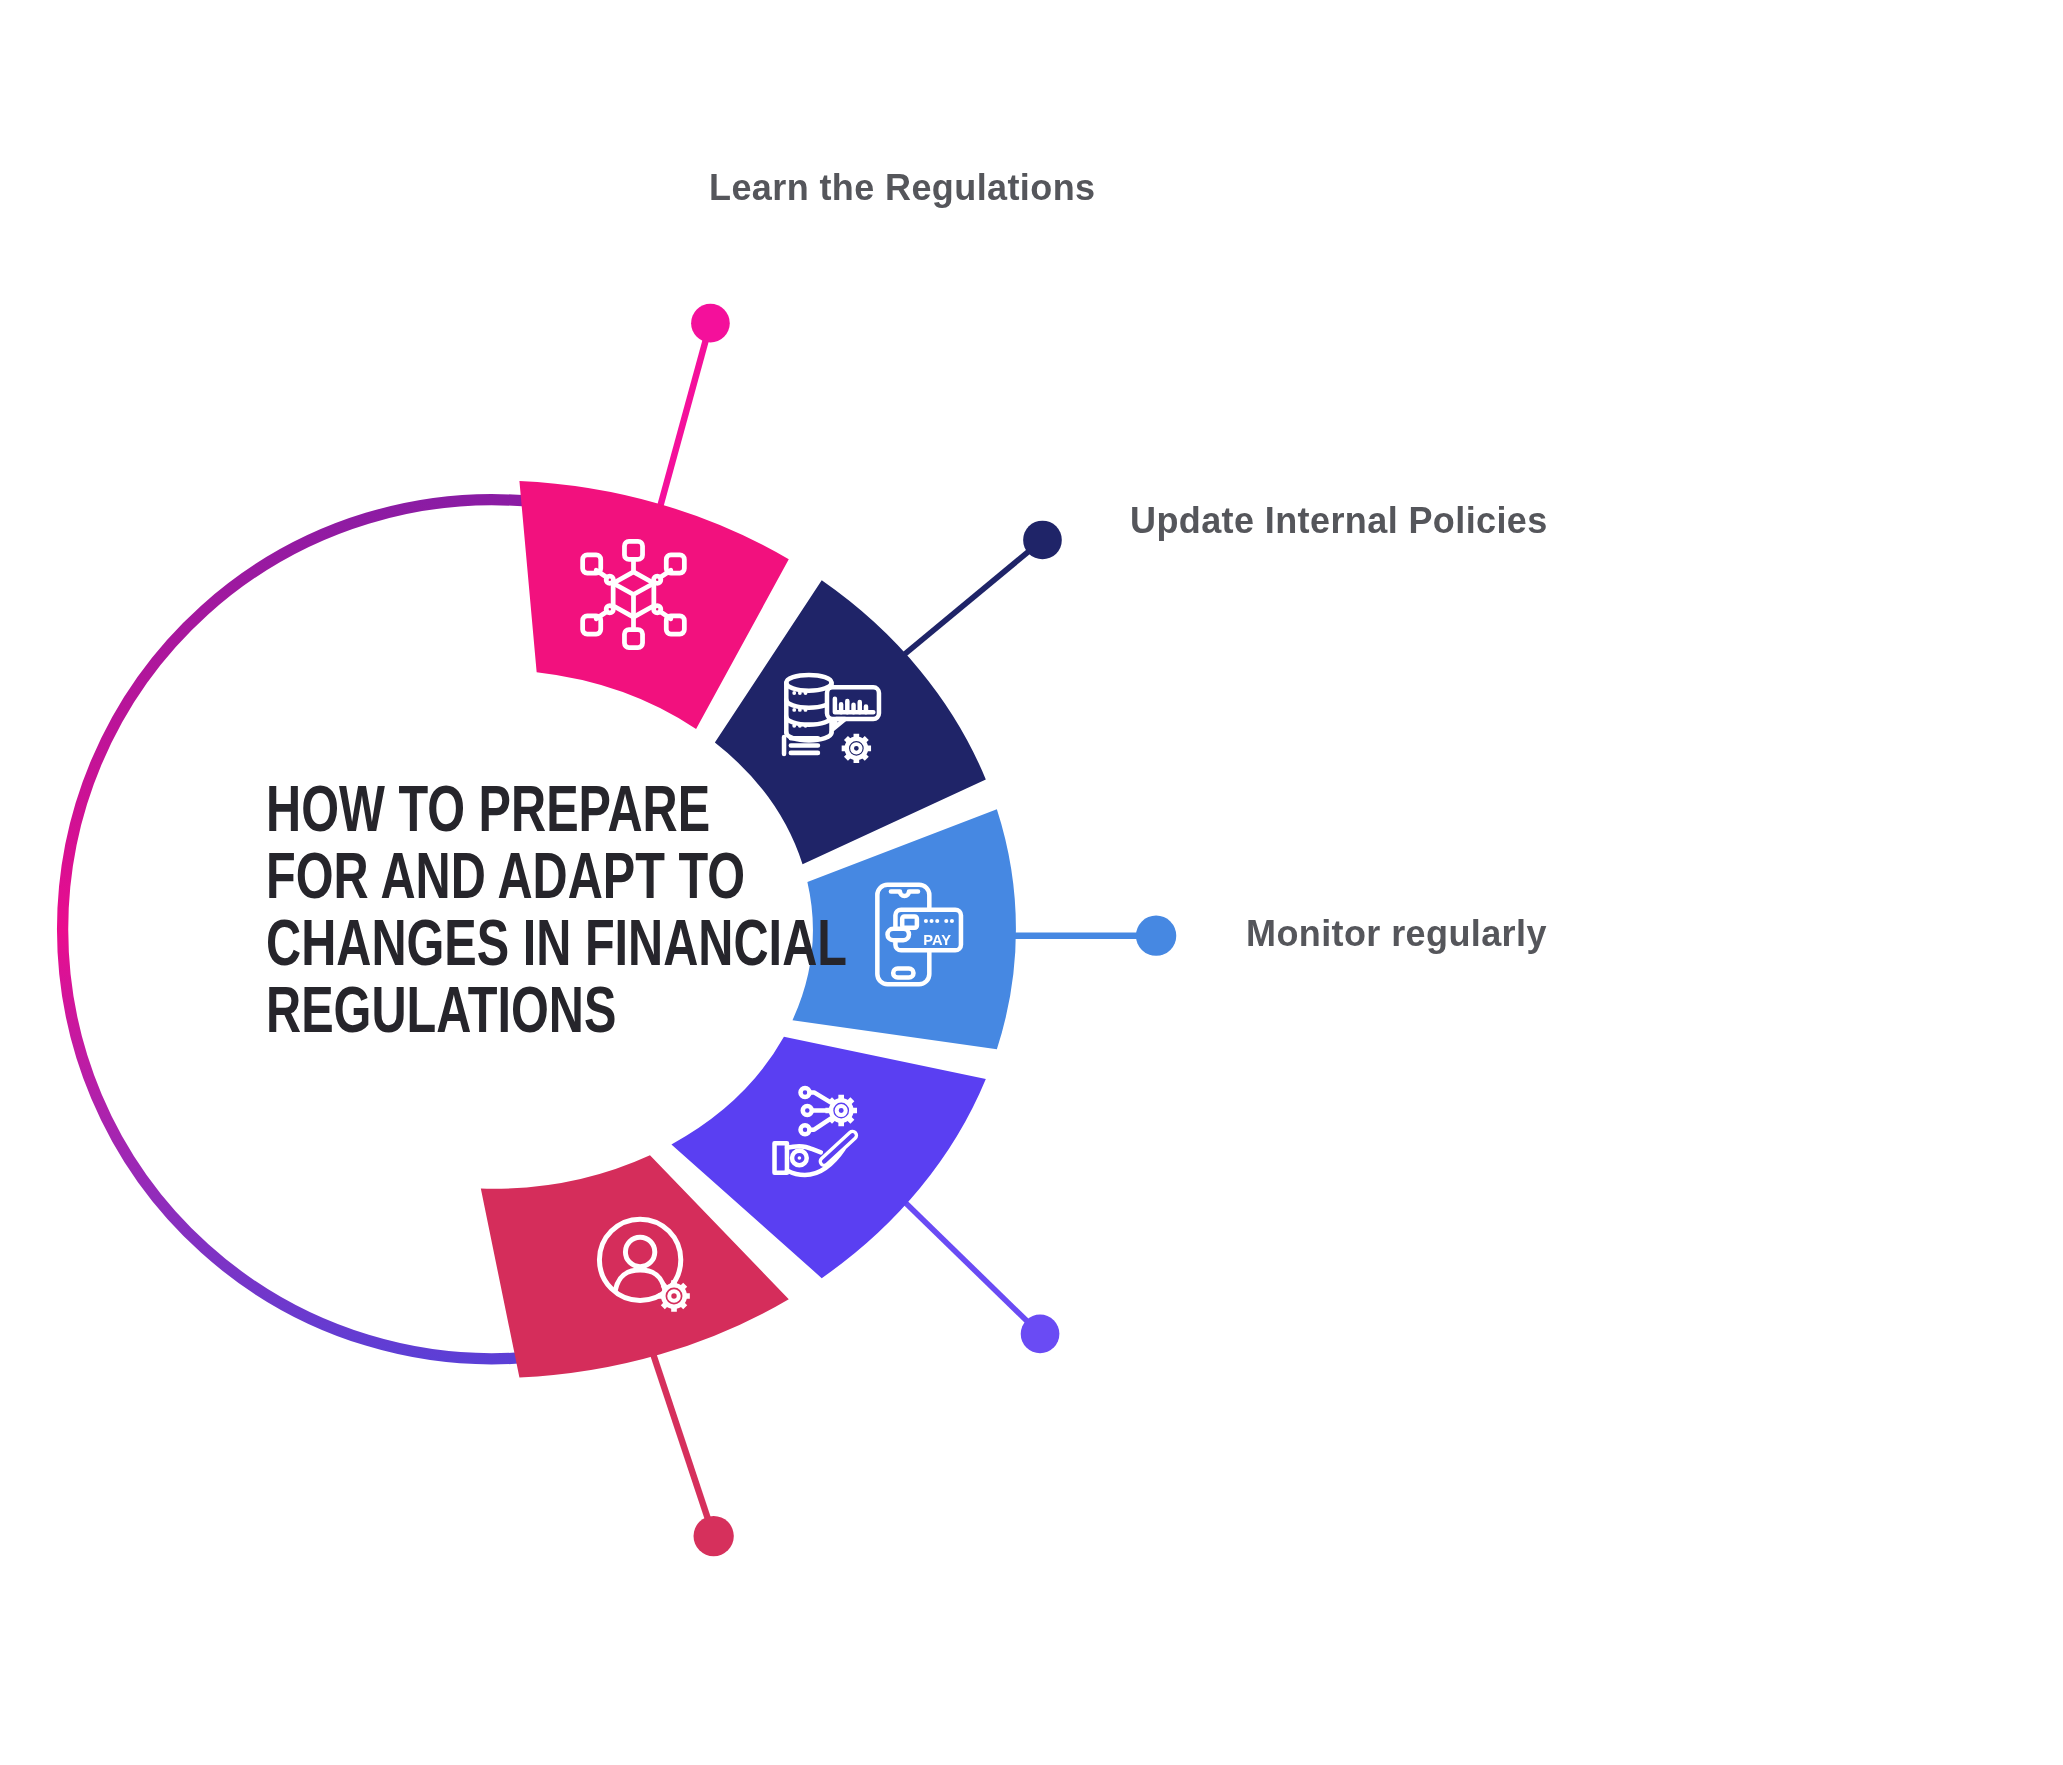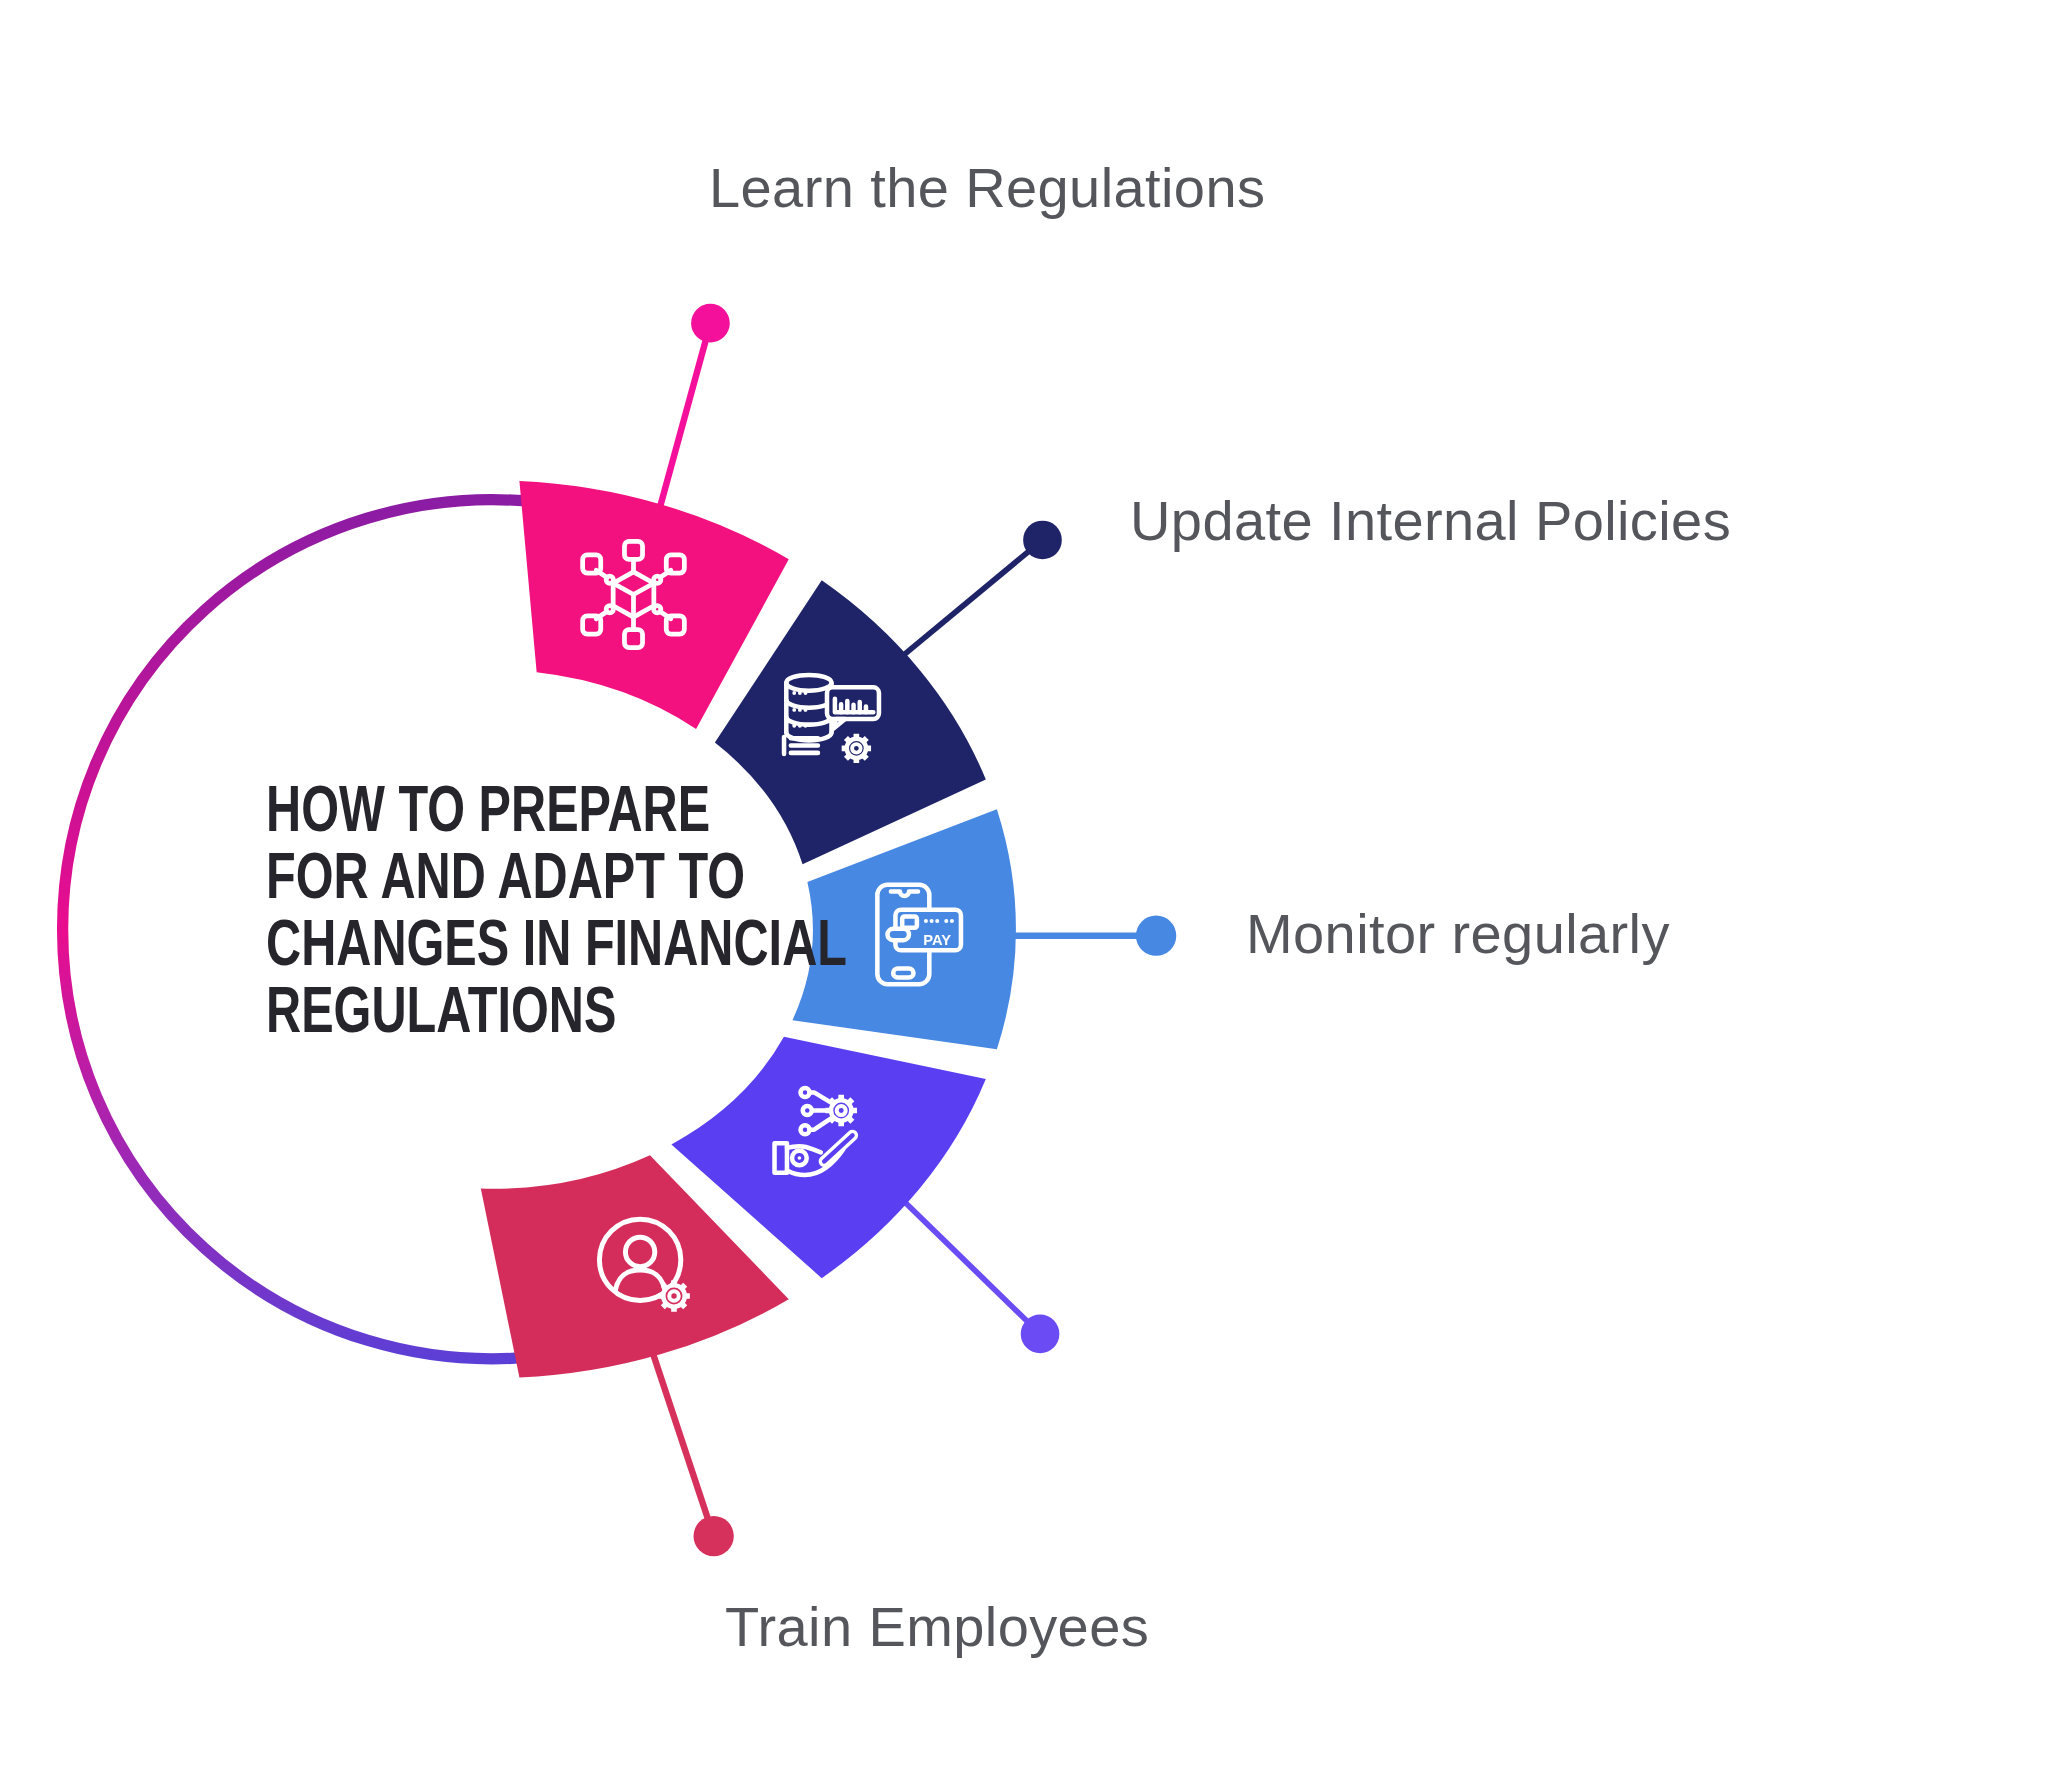--- a/index.html
+++ b/index.html
@@ -1,20 +1,20 @@
 <!DOCTYPE html>
 <html style="font-size:13px"><head>
 <meta charset="utf-8">
 <style>
   html,body{margin:0;padding:0;background:#fff;}
   #canvas{position:relative;width:2064px;height:1765px;background:#fff;overflow:hidden;
           font-family:"Liberation Sans",sans-serif;}
   #diagram{position:absolute;left:0;top:0;width:2064px;height:1765px;}
 
-  .step-label{position:absolute;font-size:56px;font-weight:400;line-height:52px;
+  .step-label{position:absolute;font-size:36px;font-weight:700;line-height:52px;
               letter-spacing:0.4px;white-space:nowrap;}
   .lbl-0{left:709px;top:162px;}
   .lbl-1{left:1130px;top:495px;}
   .lbl-2{left:1246px;top:908px;}
   .lbl-3{left:1120px;top:1311px;}
   .lbl-4{left:725px;top:1601px;}
 
   #center-title{position:absolute;left:266px;top:776px;font-size:64px;line-height:67px;
                 font-weight:700;letter-spacing:0;transform:scaleX(.76);
                 transform-origin:left top;white-space:nowrap;}
@@ -69,21 +69,20 @@
   <div id="center-title" style="color: rgb(38, 37, 43);">
     <div>HOW TO PREPARE</div>
     <div>FOR AND ADAPT TO</div>
     <div>CHANGES IN FINANCIAL</div>
     <div>REGULATIONS</div>
   </div>
 
   <div class="step-label lbl-0" style="color: rgb(85, 86, 91);">Learn the Regulations</div>
   <div class="step-label lbl-2" style="color: rgb(85, 86, 91);">Monitor regularly</div>
   <div class="step-label lbl-1" style="color: rgb(85, 86, 91);">Update Internal Policies</div>
-  <div class="step-label lbl-4" style="color: rgb(85, 86, 91);">Train Employees</div>
 
   <div class="icon icon-0" style="--wedge: #F2117E;">
     <svg viewBox="0 0 100 100">
       <g class="icon-stroke" stroke-width="4.2">
         <rect x="42" y="3" width="16" height="16" rx="4"></rect>
         <rect x="42" y="81" width="16" height="16" rx="4"></rect>
         <rect x="5" y="15" width="16" height="16" rx="4"></rect>
         <rect x="79" y="15" width="16" height="16" rx="4"></rect>
         <rect x="5" y="69" width="16" height="16" rx="4"></rect>
         <rect x="79" y="69" width="16" height="16" rx="4"></rect>

